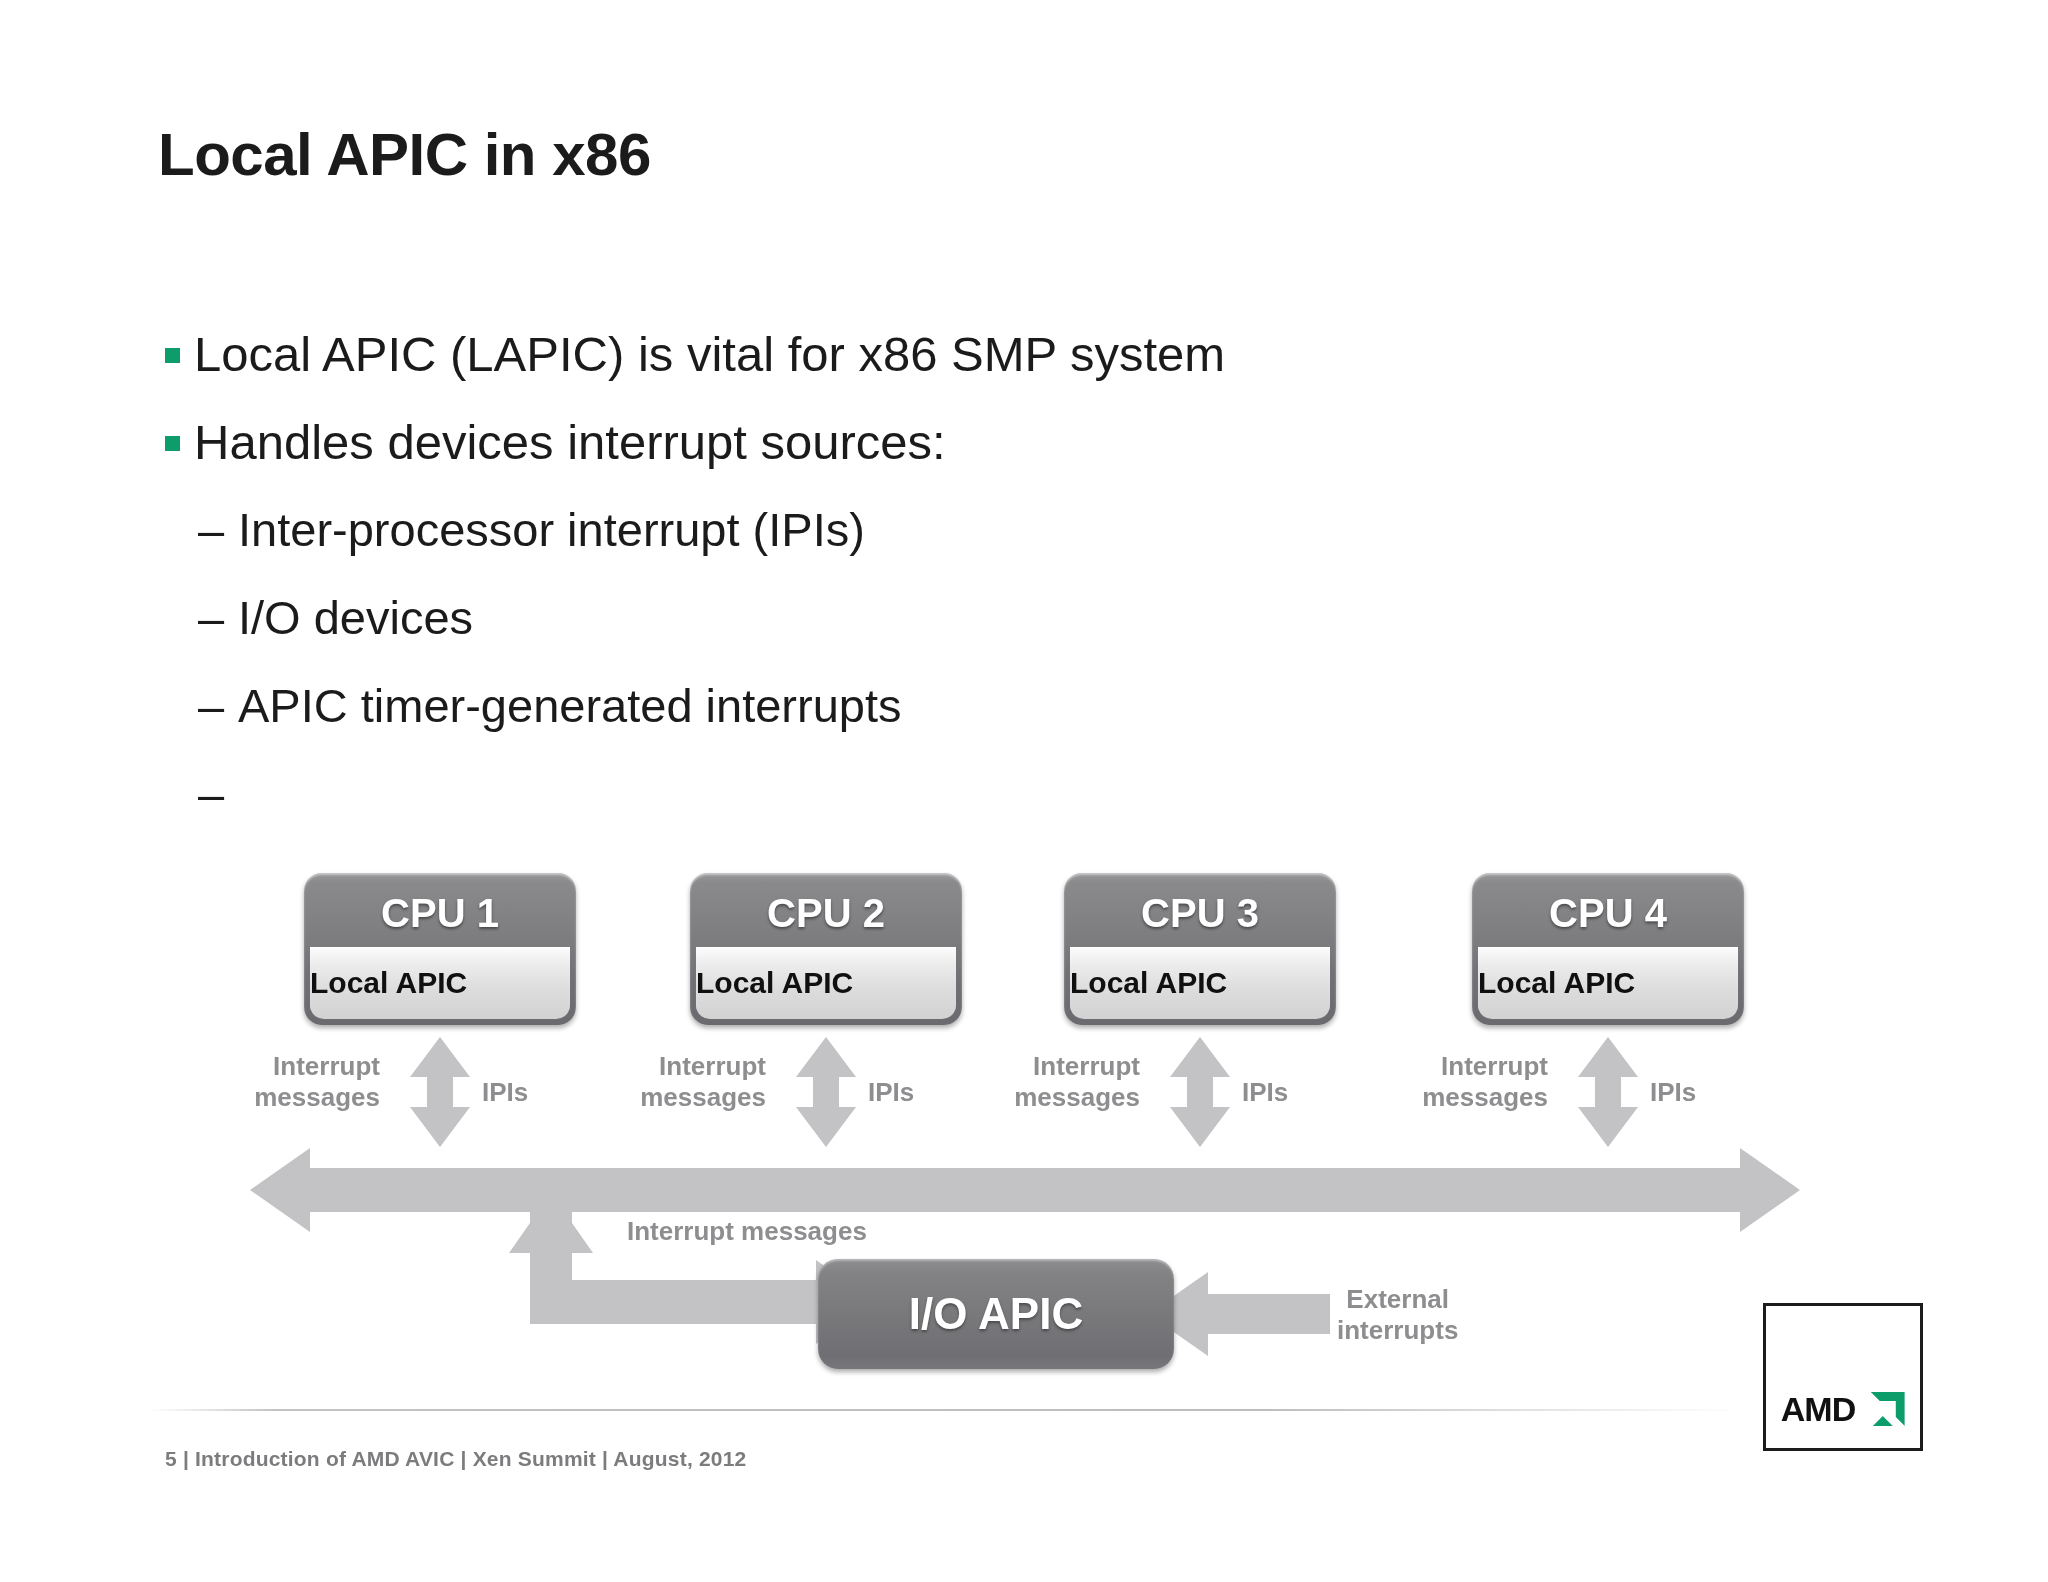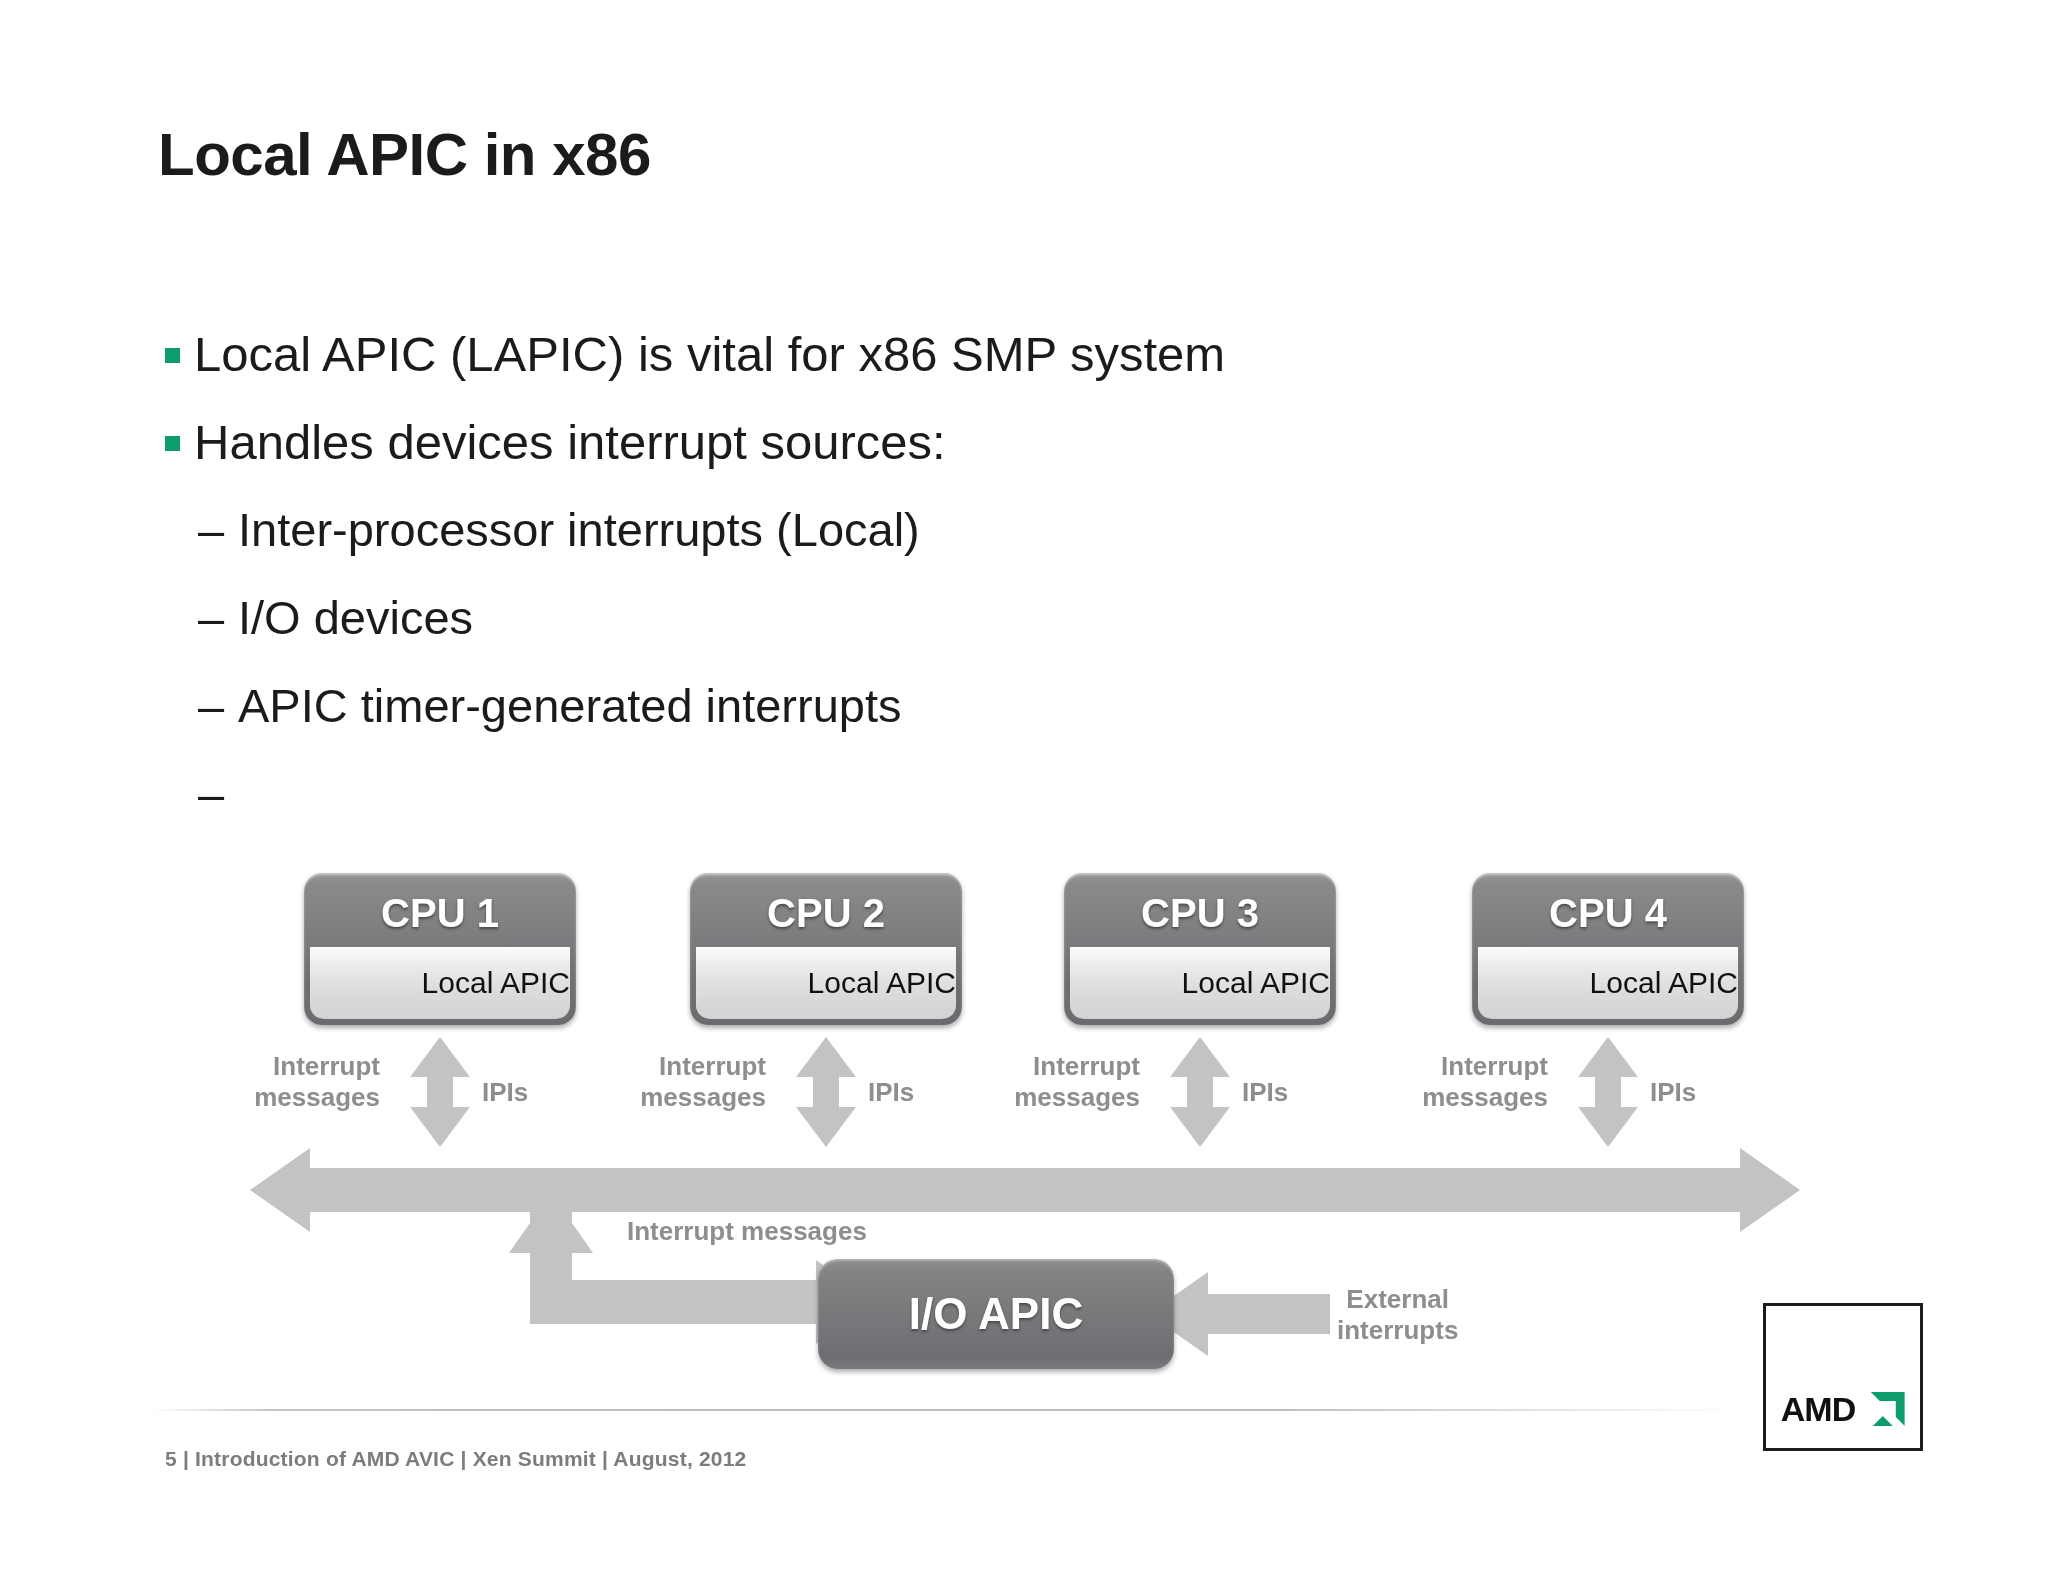--- a/index.html
+++ b/index.html
@@ -114,23 +114,23 @@
     height: 72px;
     border-radius: 0 0 14px 14px;
     background: linear-gradient(180deg, #fdfdfd 0%, #ededed 22%, #dcdcdc 60%, #d2d2d2 100%);
     box-shadow: inset 0 1px 1px rgba(255,255,255,0.9);
   }
   .lapic-label {
     position: absolute;
     left: 0; right: 0;
     top: 50%;
     transform: translateY(-50%);
-    text-align: right;
+    text-align: left;
     font-size: 30px;
-    font-weight: normal;
+    font-weight: bold;
     color: #101010;
   }
 
   .lbl-small {
     position: absolute;
     font-size: 26px;
     font-weight: bold;
     color: #8e8e90;
     line-height: 31px;
     white-space: nowrap;
@@ -224,21 +224,21 @@
       <span>Local APIC (LAPIC) is vital for x86 SMP system</span>
     </div>
 
     <div class="bullet-l1">
       <span class="bullet-sq"></span>
       <span>Handles devices interrupt sources:</span>
     </div>
 
     <div class="bullet-l2">
       <span class="bullet-dash">–</span>
-      <span>Inter-processor interrupts (Local)</span>
+      <span>Inter-processor interrupt (IPIs)</span>
     </div>
 
     <div class="bullet-l2">
       <span class="bullet-dash">–</span>
       <span>I/O devices</span>
     </div>
 
     <div class="bullet-l2">
       <span class="bullet-dash">–</span>
       <span>APIC timer-generated interrupts</span>

